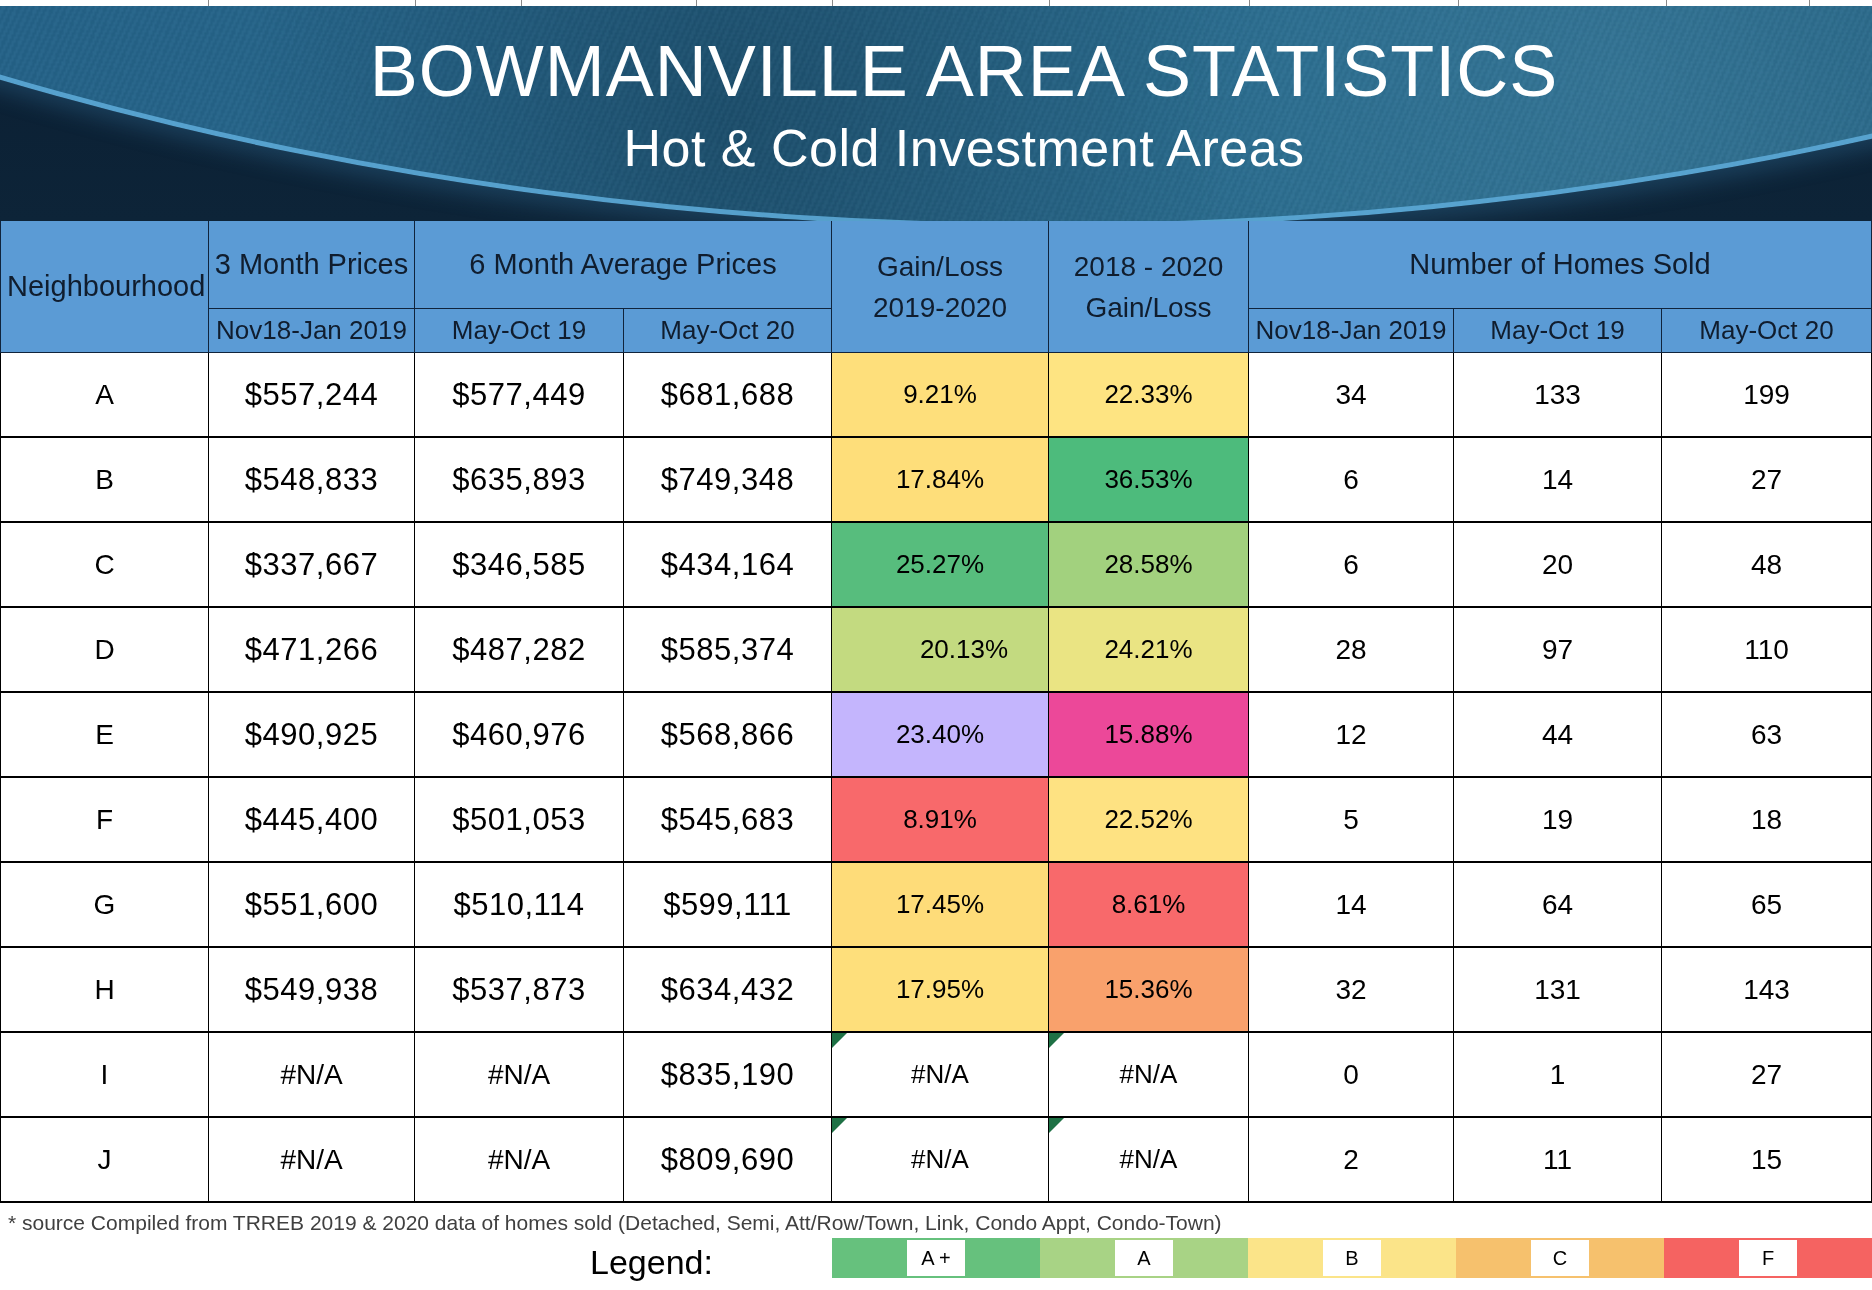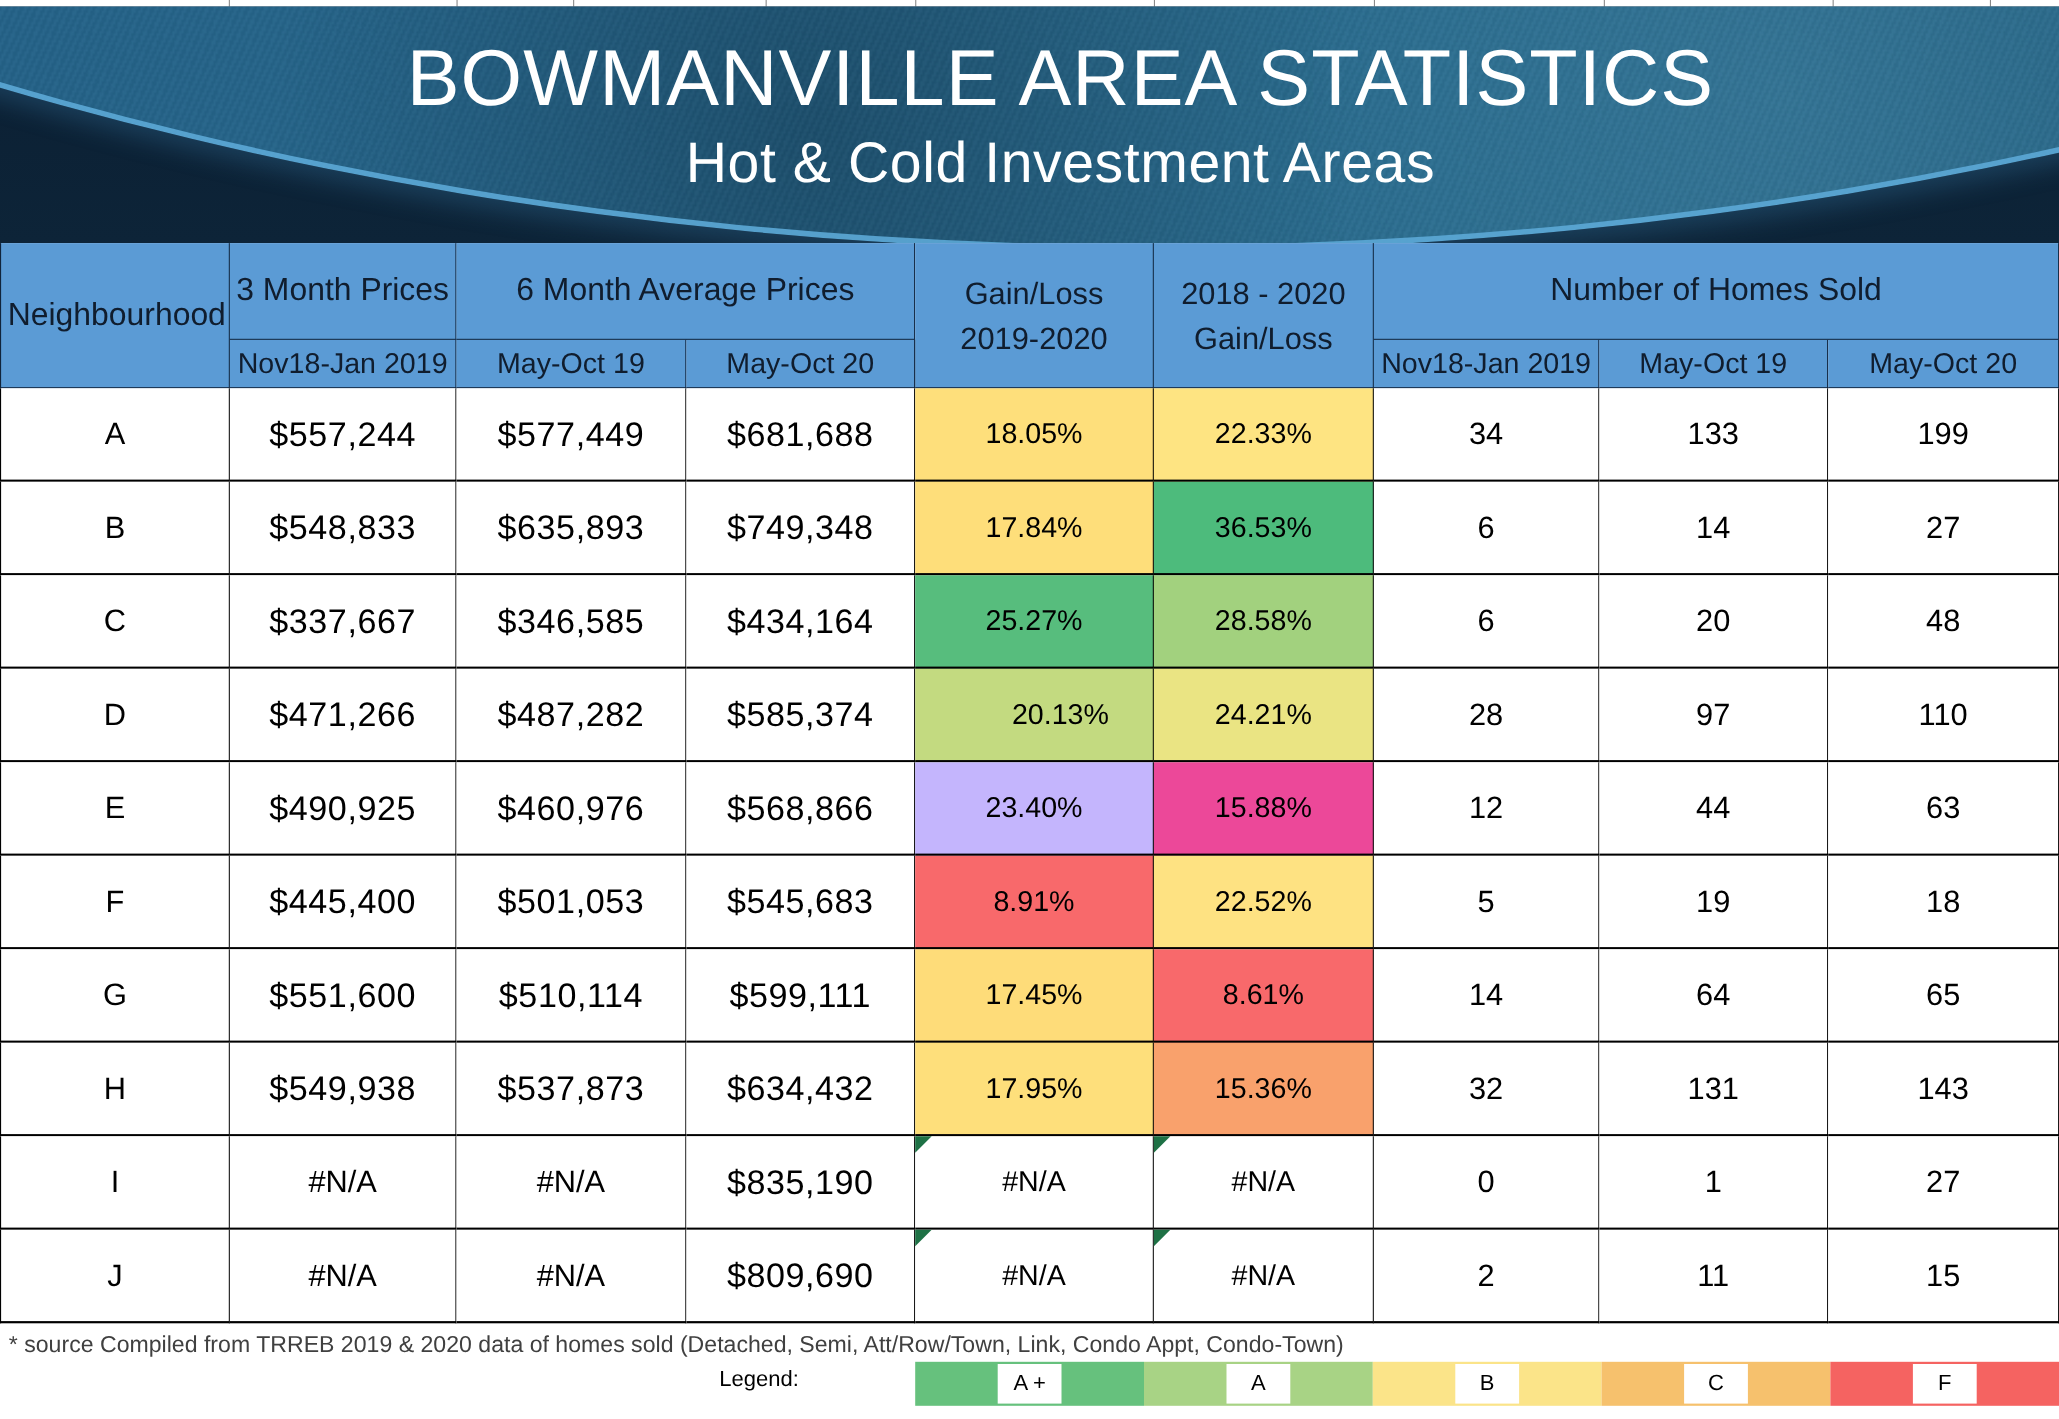--- a/index.html
+++ b/index.html
@@ -48,21 +48,21 @@
   .hc.c9r2{grid-column:9;grid-row:2;}
   .tr{height:85px;}
   .td{background:#fff;border-right:1px solid #000;border-bottom:2px solid #000;box-sizing:border-box;
       display:flex;align-items:center;justify-content:center;position:relative;font-size:28px;}
   .td.first{border-left:1px solid #000;}
   .td.price{font-size:31px;letter-spacing:0.5px;}
   .td.pct{font-size:26px;}
   .tri{position:absolute;top:0;left:0;width:0;height:0;border-top:15px solid #1E7145;border-right:15px solid transparent;}
   
   .source{position:absolute;left:8px;top:1211px;font-size:21px;color:#404040;}
-  .legend-label{position:absolute;left:590px;top:1243px;width:200px;text-align:center;font-size:20px;}
+  .legend-label{position:absolute;left:590px;top:1243px;width:200px;text-align:left;font-size:34px;}
   .legend-bar{position:absolute;left:832px;top:1238px;display:flex;height:40px;}
   .lseg{width:208px;height:40px;position:relative;}
   .lbox{position:absolute;left:75px;top:2px;width:58px;height:36px;background:#fff;
         display:flex;align-items:center;justify-content:center;font-size:20px;color:#000;}
 </style>
 </head>
 <body>
 
 <div class="screen">
 
@@ -106,21 +106,21 @@
       <div class="hc sub c7r2">Nov18-Jan 2019</div>
       <div class="hc sub c8r2">May-Oct 19</div>
       <div class="hc sub c9r2">May-Oct 20</div>
     </div>
 
     <div class="grid-cols tr">
       <div class="td first">A</div>
       <div class="td price">$557,244</div>
       <div class="td price">$577,449</div>
       <div class="td price">$681,688</div>
-      <div class="td pct" style="background: rgb(254, 223, 123);">18.05%</div>
+      <div class="td pct" style="background: rgb(254, 223, 123);">9.21%</div>
       <div class="td pct" style="background: rgb(254, 228, 130);">22.33%</div>
       <div class="td">34</div>
       <div class="td">133</div>
       <div class="td">199</div>
     </div>
 
     <div class="grid-cols tr">
       <div class="td first">B</div>
       <div class="td price">$548,833</div>
       <div class="td price">$635,893</div>

